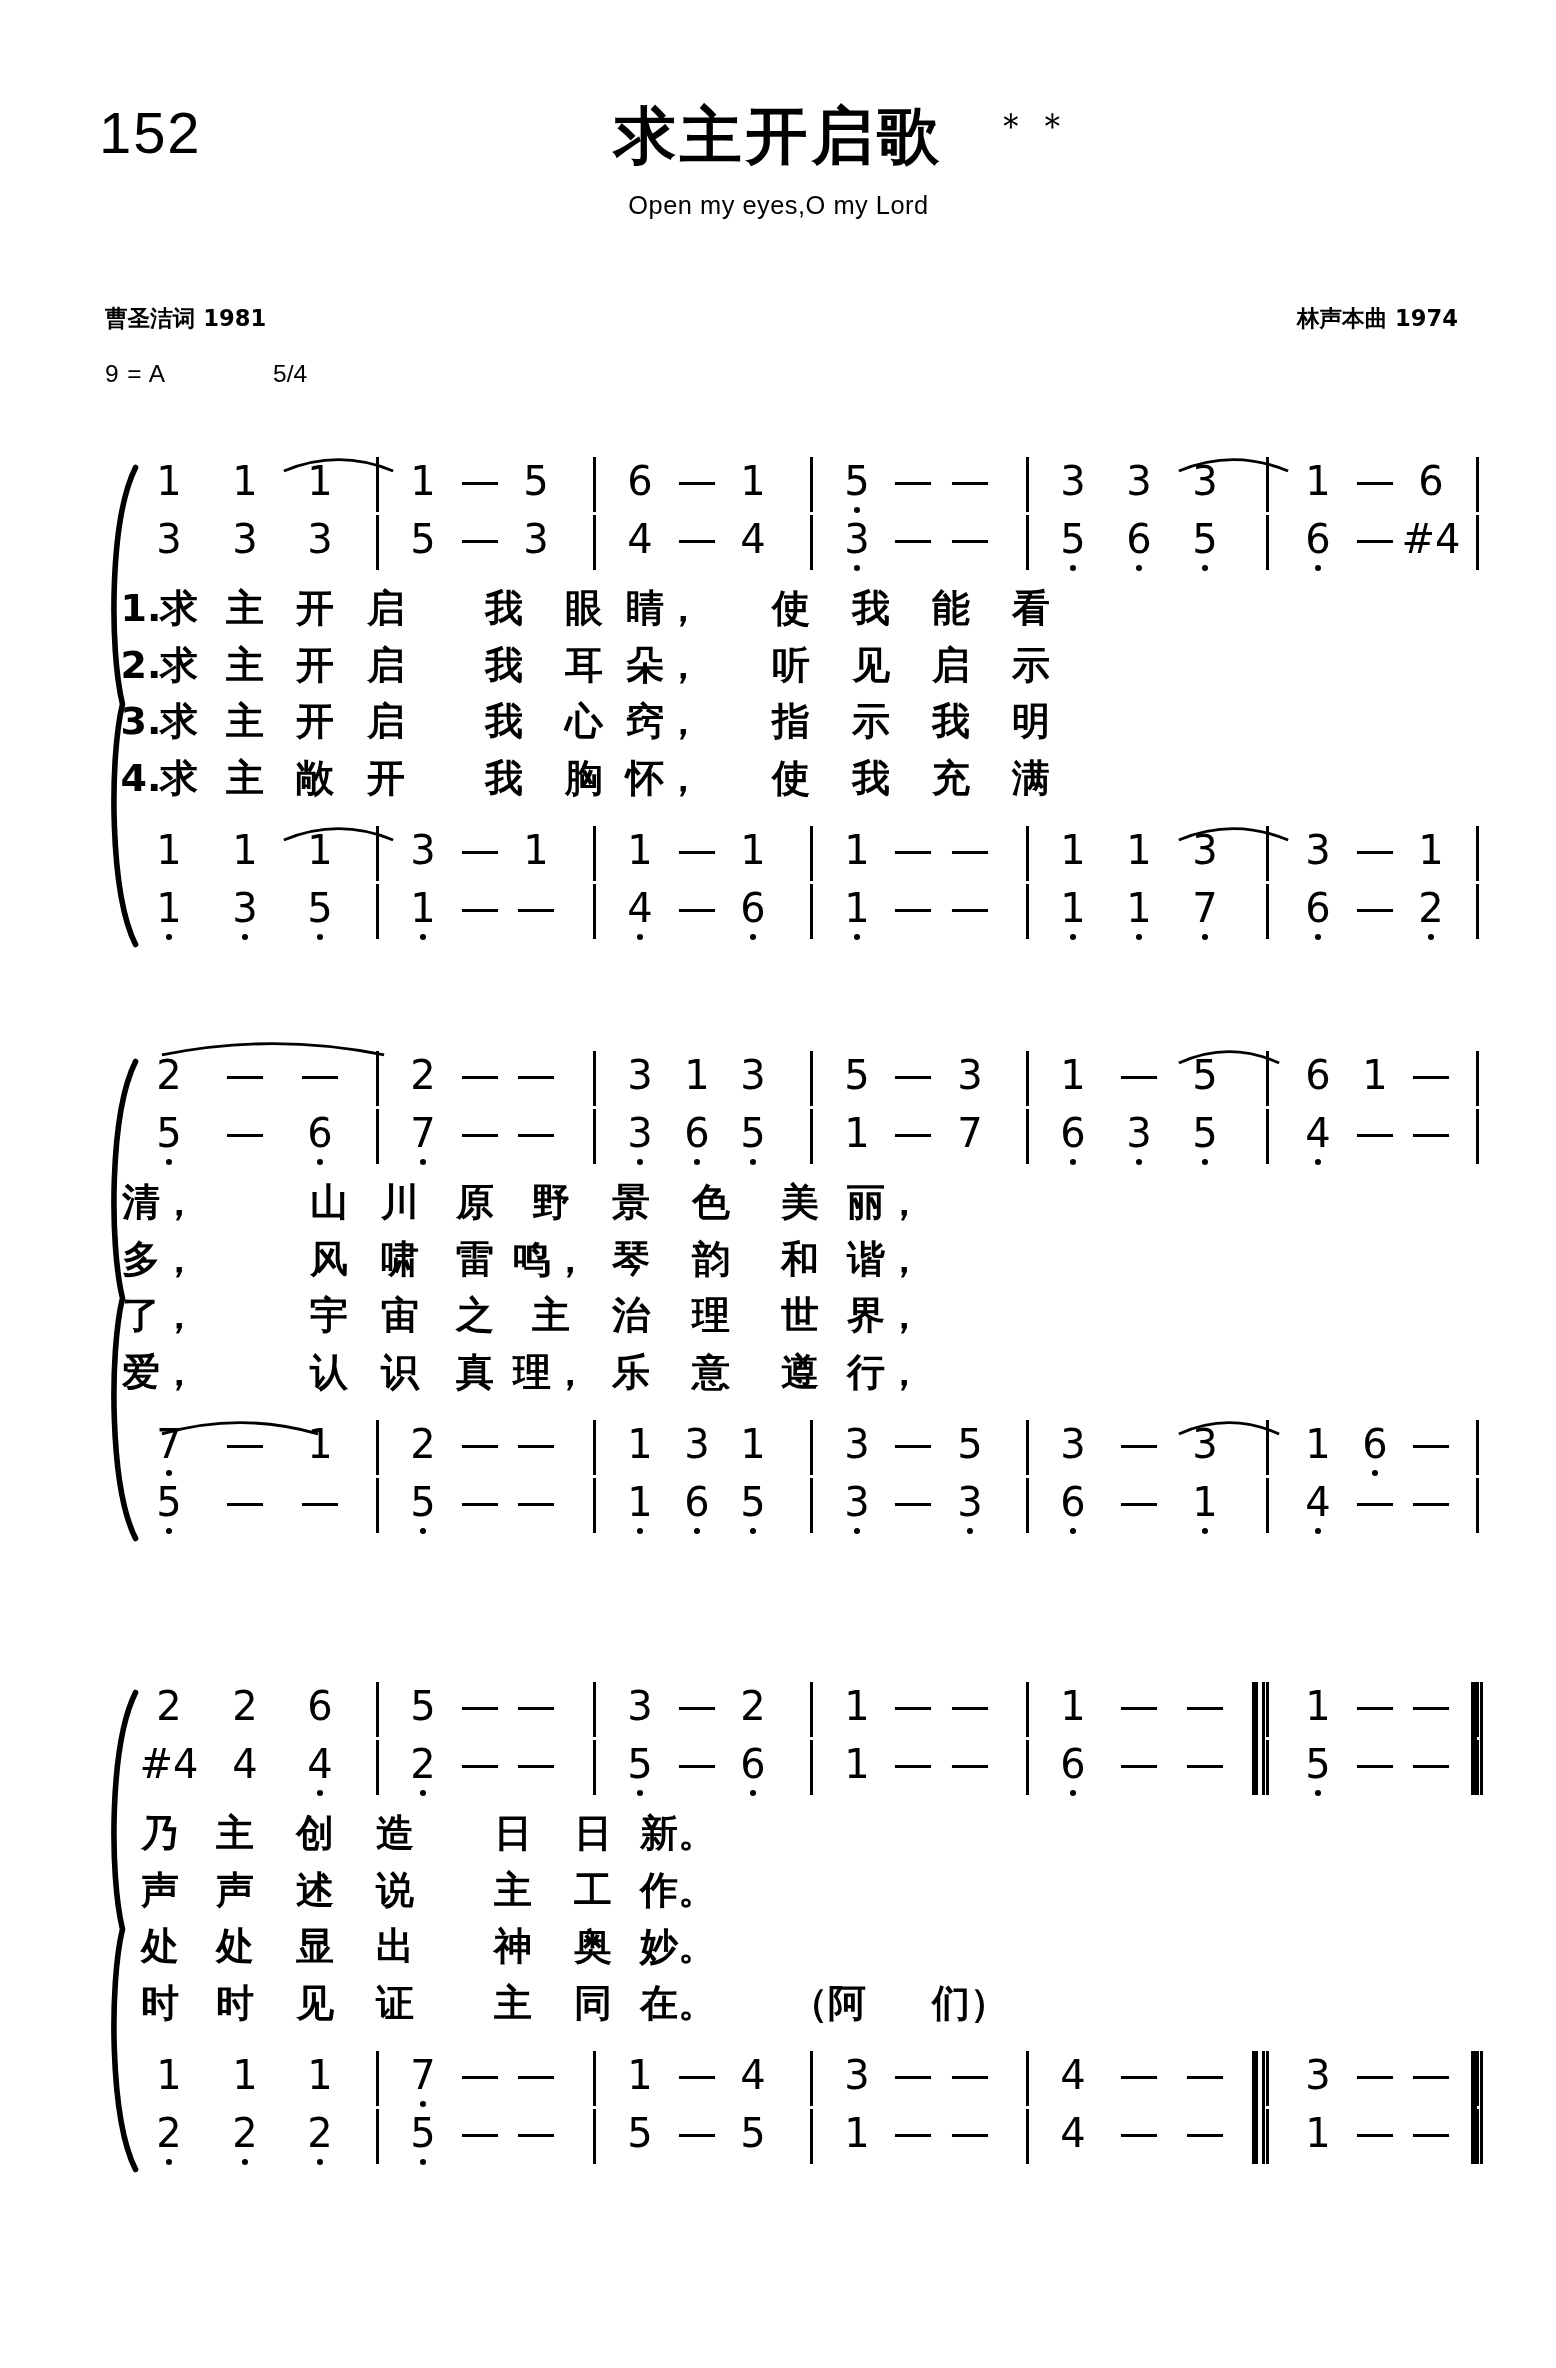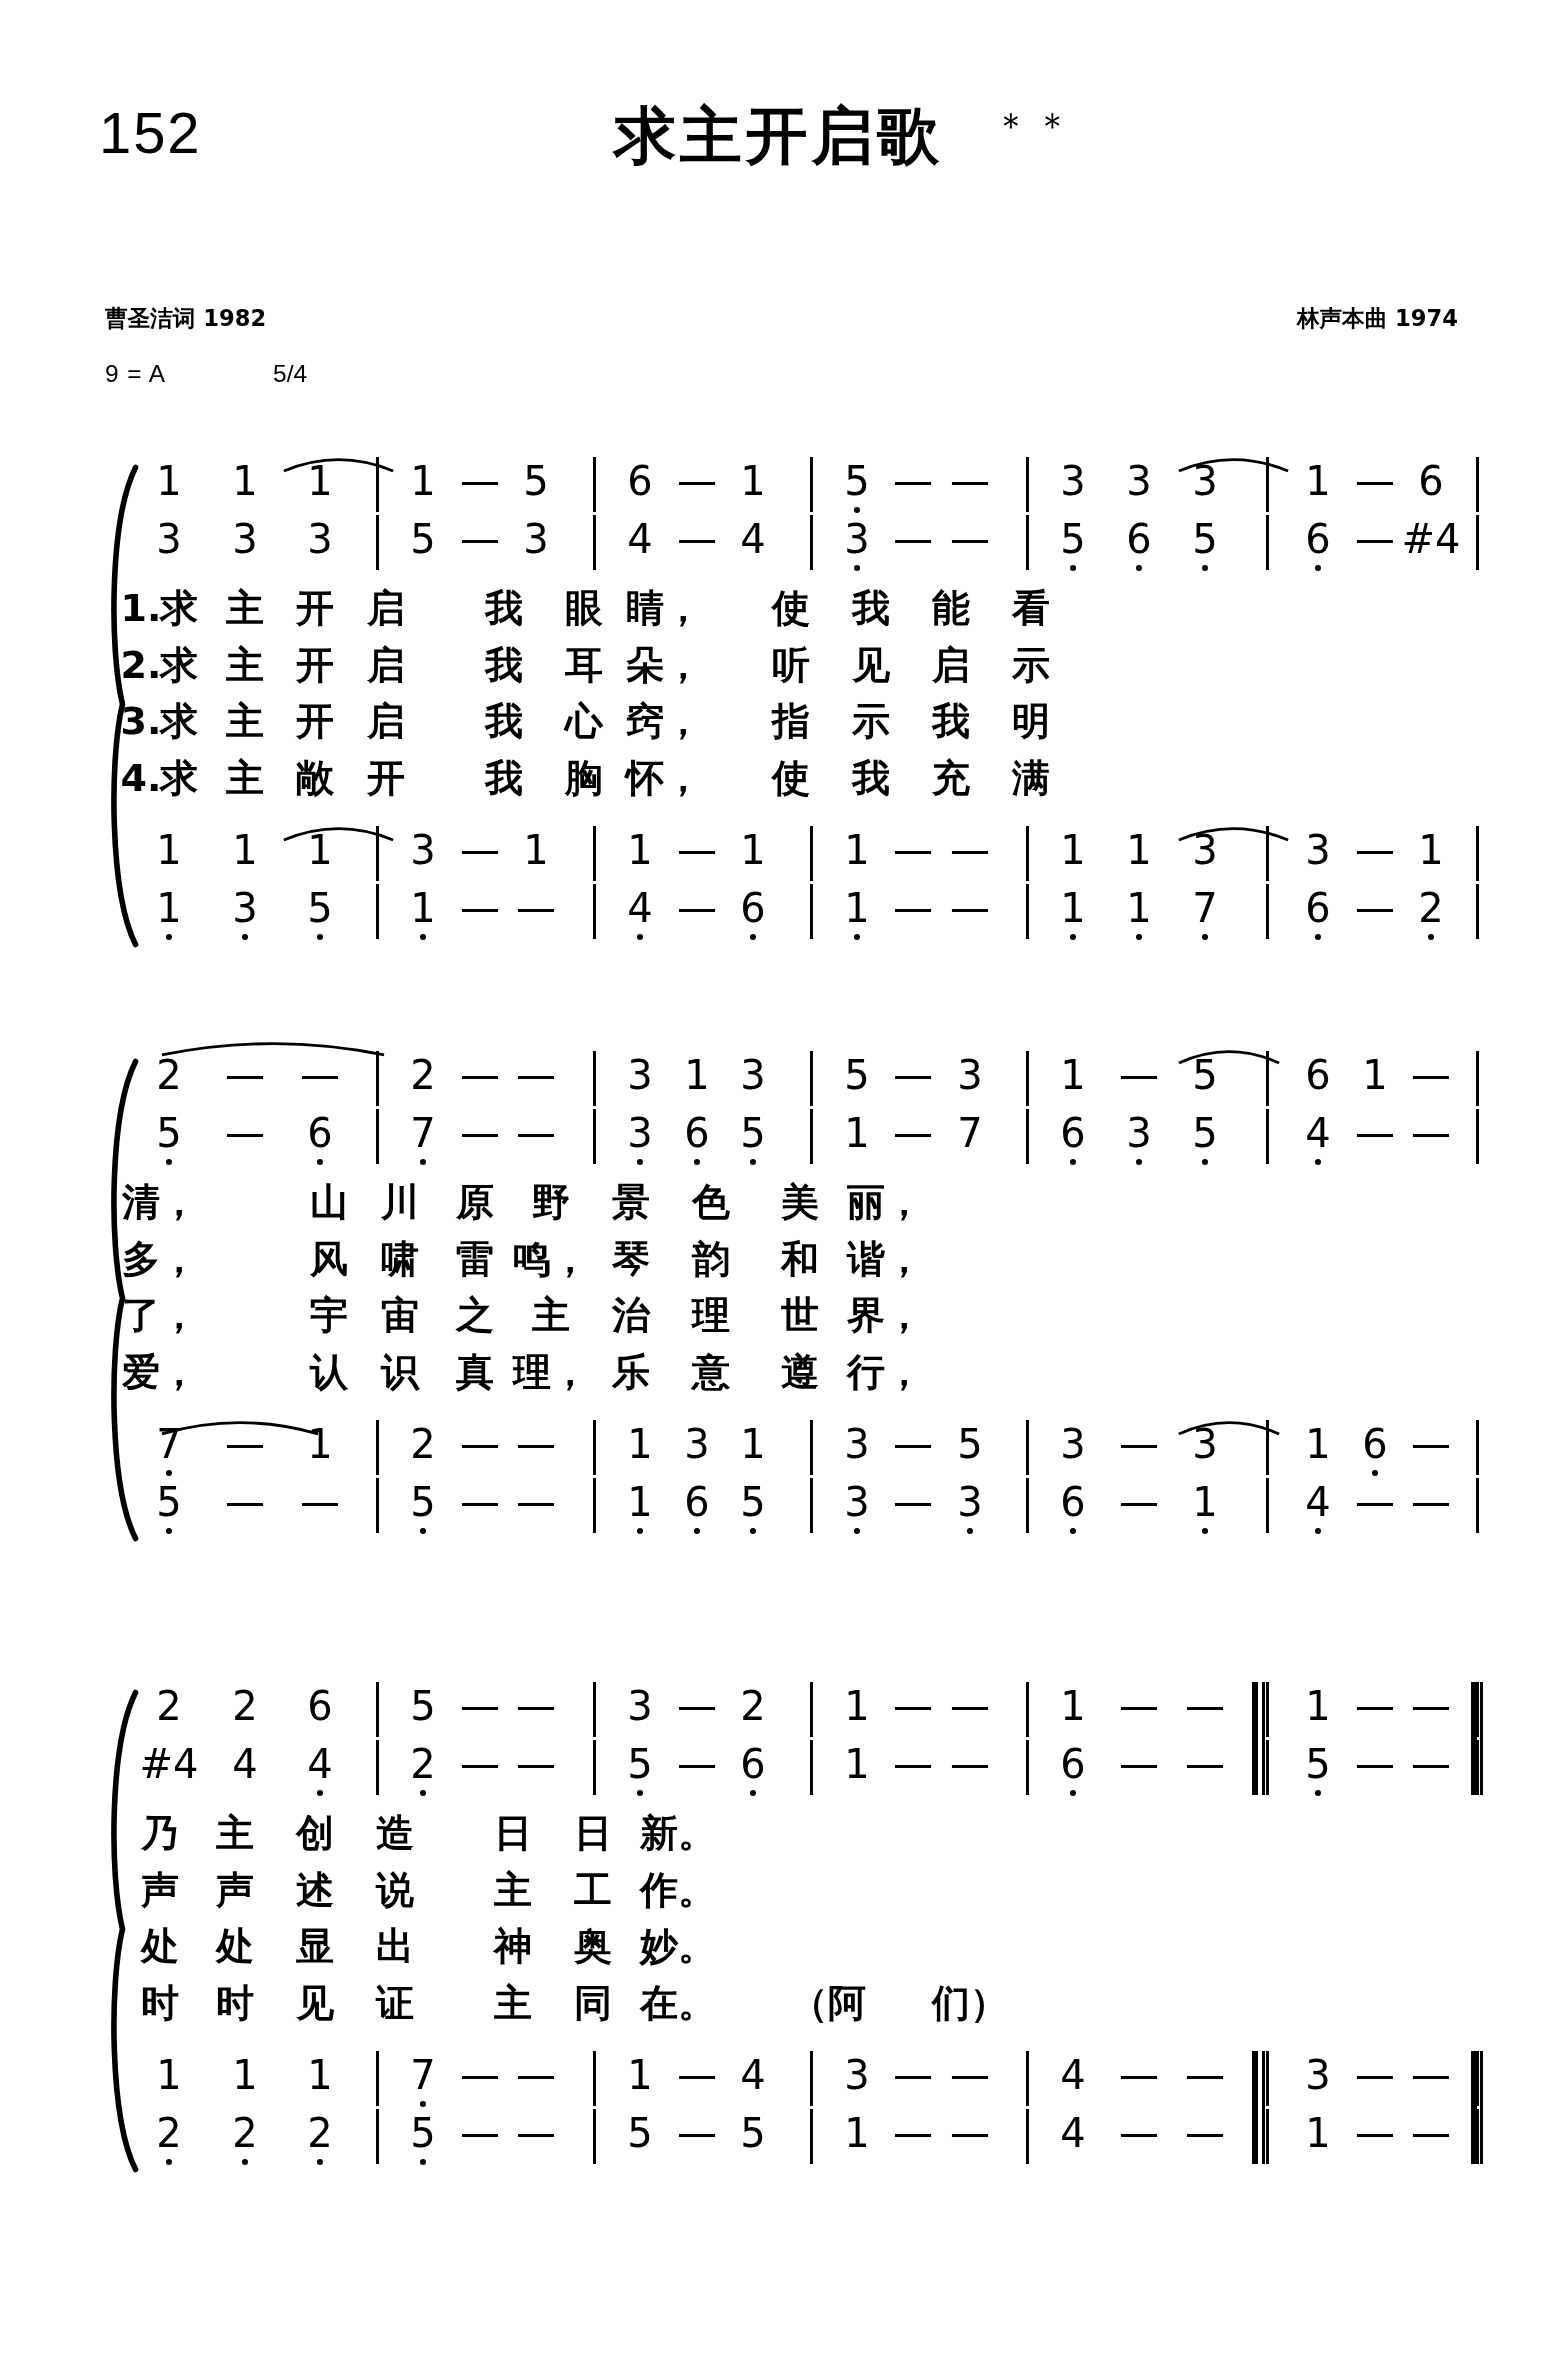--- a/index.html
+++ b/index.html
@@ -172,24 +172,25 @@
 </style>
 </head>
 <body>
 
 <div class="page">
 
   <div class="song-number">152</div>
 
   <div class="title-block">
     <div class="title-cn">求主开启歌</div>
+    <div class="title-en">Open my eyes,O my Lord</div>
   </div>
   <div class="title-stars">＊＊</div>
 
-  <div class="credit-left">曹圣洁词 1982</div>
+  <div class="credit-left">曹圣洁词 1981</div>
   <div class="credit-right">林声本曲 1974</div>
   <div class="keysig">9 = A</div>
   <div class="meter">5/4</div>
 
   <div class="system" id="system-1">
     <div class="brace" style="top:0px;">
       <svg width="41" height="490" viewBox="0 0 44 520">
         <path d="M36 4 C8 60, 8 200, 22 258 C8 316, 8 460, 36 516" stroke="#000" stroke-width="6" fill="none" stroke-linecap="round"></path>
       </svg>
     </div>

